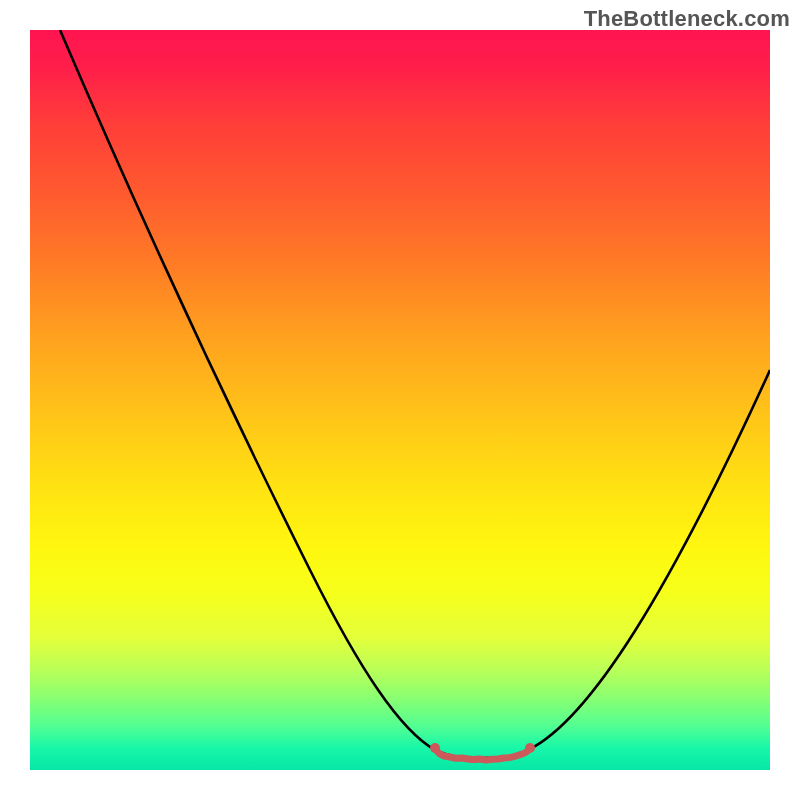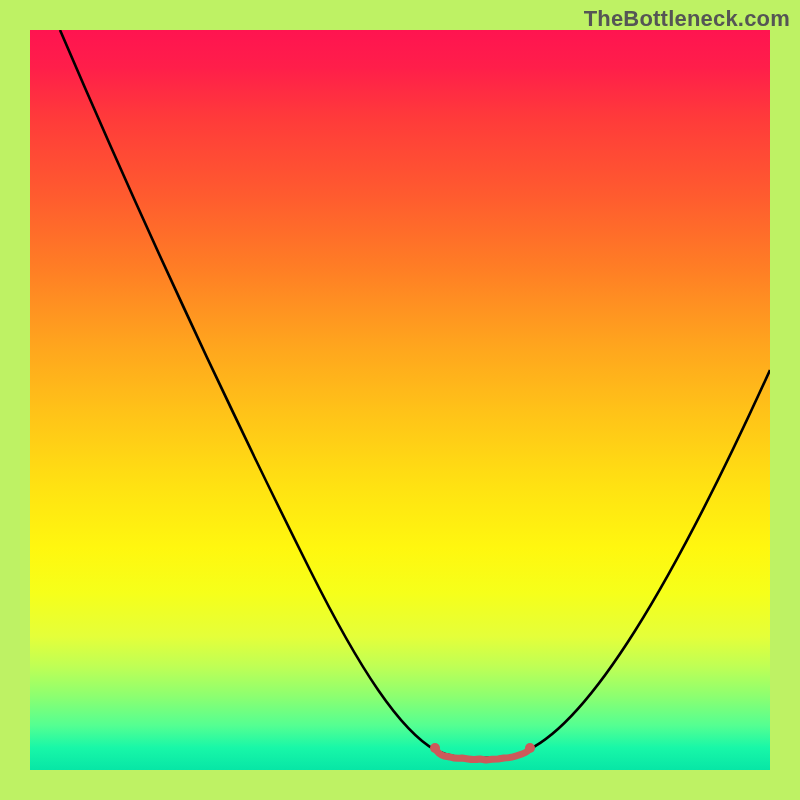--- a/index.html
+++ b/index.html
@@ -8,21 +8,21 @@
     width: 800px;
     height: 800px;
     background: #000;
     overflow: hidden;
     font-family: Arial, Helvetica, sans-serif;
   }
   .frame {
     position: relative;
     width: 800px;
     height: 800px;
-    background: #bef264;
+    background: #ffffff;
   }
   .watermark {
     position: absolute;
     top: 6px;
     right: 10px;
     color: #555;
     font-size: 22px;
     font-weight: 600;
     letter-spacing: 0.2px;
     z-index: 10;

